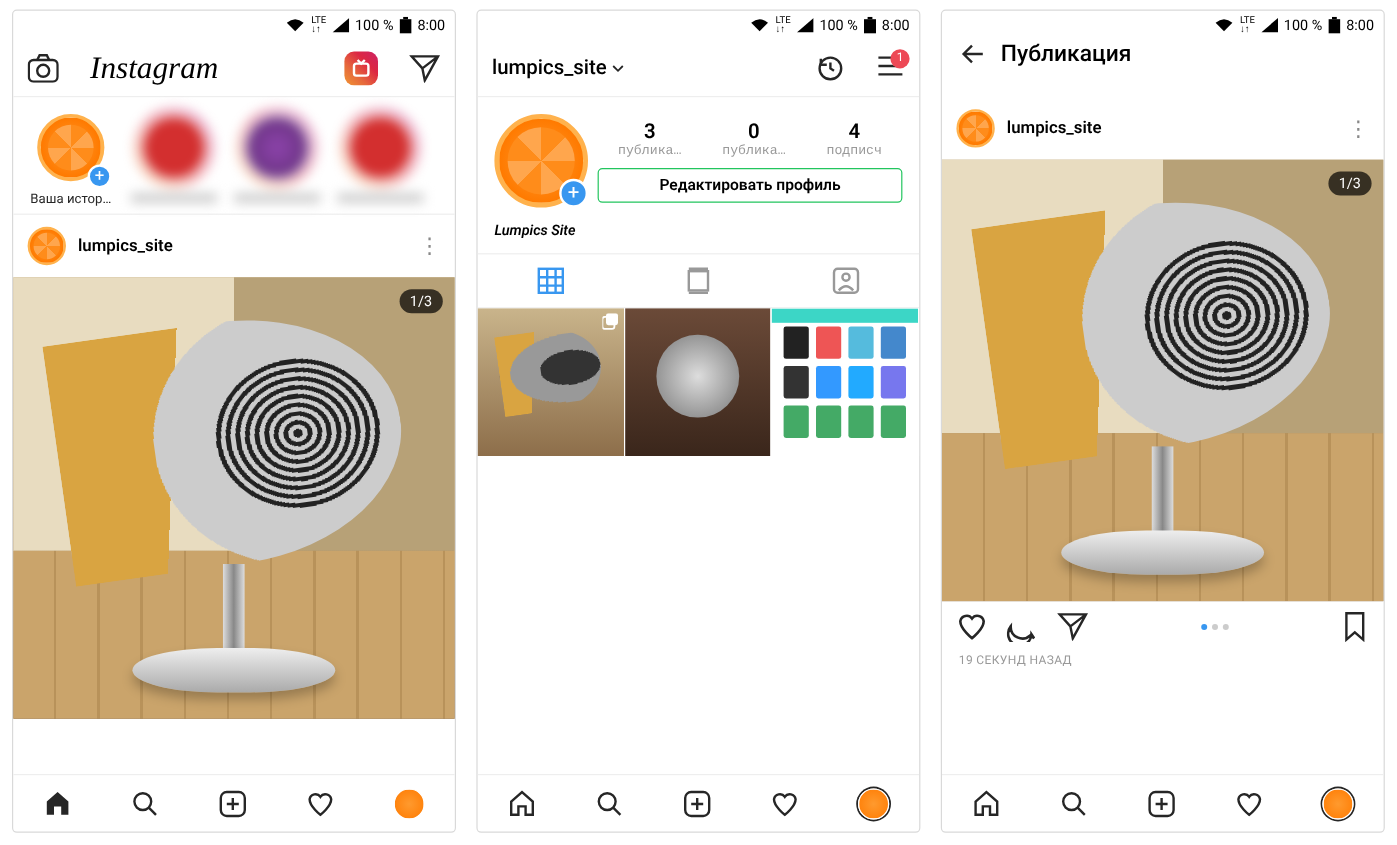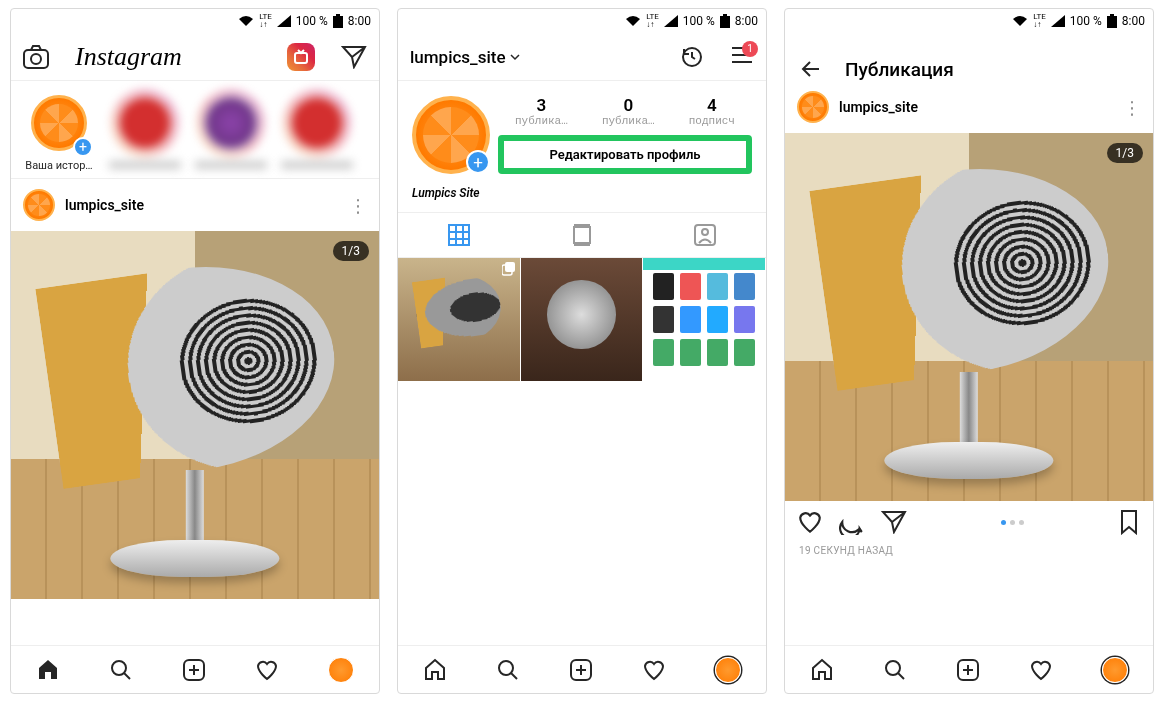--- a/index.html
+++ b/index.html
@@ -155,21 +155,21 @@
   .profile-top { display:flex; padding:14px 14px 8px; gap:8px; align-items:center; }
   .avatar-lg { width:78px; height:78px; position:relative; }
   .avatar-lg .orange-slice { width:78px; height:78px; border-width:4px; }
   .avatar-lg .orange-slice::before { inset:7px; }
   .avatar-lg .add-plus { width:24px; height:24px; font-size:17px; line-height:20px; bottom:0; right:0; }
   .stats { flex:1; display:flex; flex-direction:column; gap:8px; }
   .stat-row { display:flex; justify-content:space-around; text-align:center; }
   .stat-num { font-size:17px; font-weight:600; }
   .stat-lbl { font-size:11px; color:#999;font-family:Liberation Mono, monospace; }
   .edit-btn {
-    border:6px solid #22c55e; border-radius:4px; padding:6px 0;
+    border:1px solid #22c55e; border-radius:4px; padding:6px 0;
     font-size:13px; font-weight:600; text-align:center; background:#fff;
   }
   .display-name { font-size:12px; font-weight:600; padding:4px 14px 12px;font-style:italic; }
   
   .profile-tabs { display:flex; border-top:1px solid #eee; border-bottom:1px solid #eee; }
   .ptab { flex:1; padding:10px 0; display:flex; justify-content:center; }
   .ptab.active svg { stroke:#3897f0; }
   .ptab svg { stroke:#999; }
   
   .grid { display:flex; }
@@ -200,21 +200,21 @@
   .timestamp { font-size:10px; color:#999; padding:2px 14px 10px; letter-spacing:.3px; }
   
   .bottom-nav {
     margin-top:auto; height:48px; border-top:1px solid #eee;
     display:flex; justify-content:space-around; align-items:center;
   }
   .nav-orange { width:26px; height:26px; border-radius:50%;
     background: radial-gradient(circle,#ff9a2e,#ff7a00); border:1.5px solid #fff;}
   .nav-orange.ring { box-shadow: 0 0 0 1.5px #262626; }
   
-  .pub-header { height:48px; display:flex; align-items:flex-end; gap:22px; padding:0 14px; }
+  .pub-header { height:48px; display:flex; align-items:flex-start; gap:11px; padding:0 14px; }
   .pub-title { font-size:19px; font-weight:500; }
   
   .igtv {
     width:28px; height:28px; border-radius:8px;
     background: linear-gradient(45deg,#f09433,#e6683c,#dc2743,#cc2366);
     display:flex; align-items:center; justify-content:center;
   }
   .header-icon { position:relative; }
 </style>
 </head>

